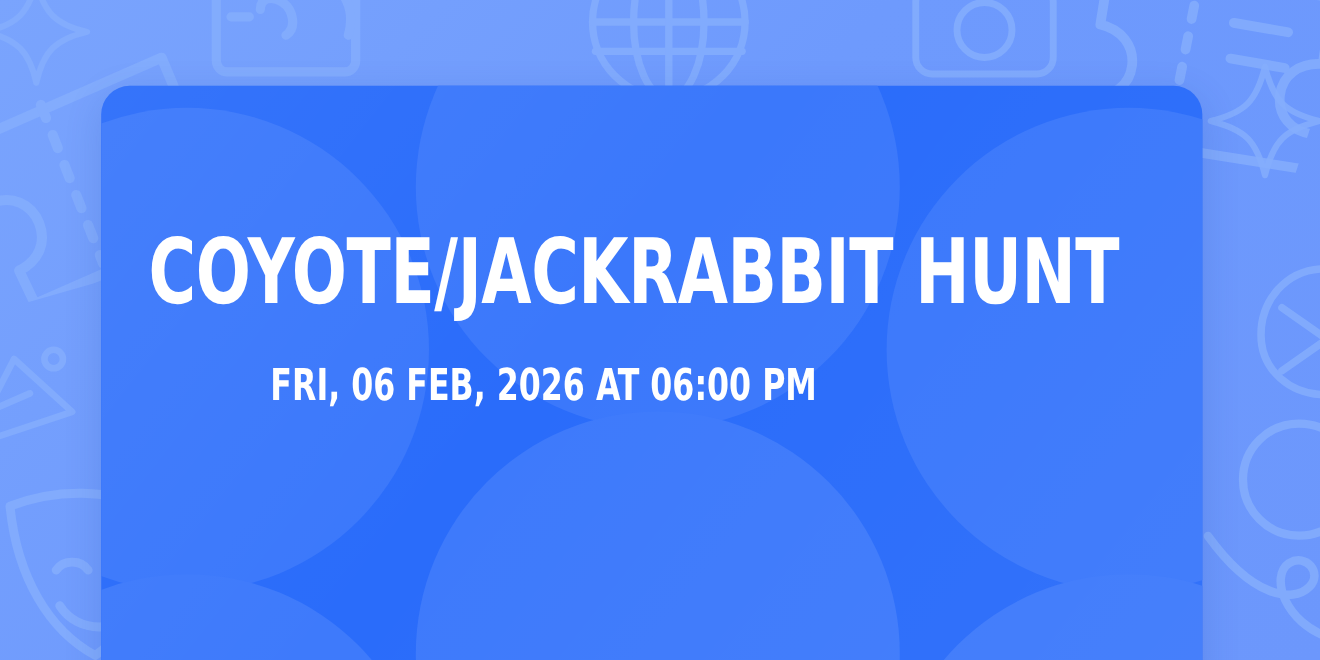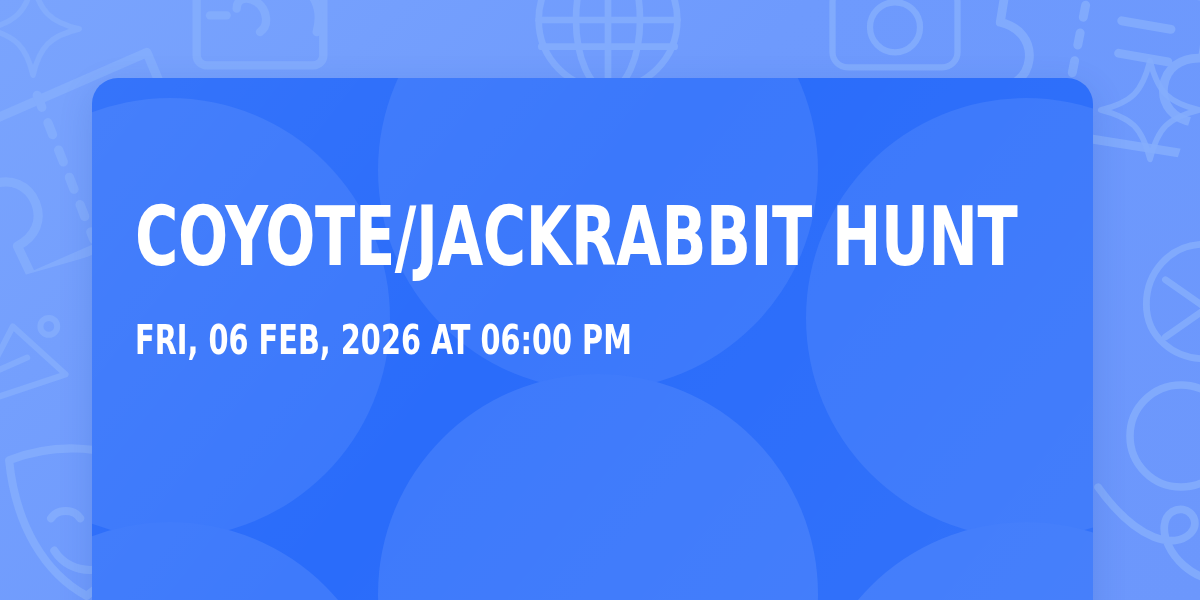--- a/index.html
+++ b/index.html
@@ -90,22 +90,23 @@
     position: absolute;
     inset: 0;
     background: linear-gradient(128deg, rgba(255,255,255,.055) 0%, rgba(255,255,255,0) 42%, rgba(255,255,255,.045) 100%);
     pointer-events: none;
   }
 
   
   .card-content {
     position: absolute;
     left: 43px;
-    top: 120px;
+    top: 131px;
     right: 60px;
+    text-align: center;
   }
 
   .event-title {
     color: #ffffff;
     font-family: "Liberation Sans Narrow", "DejaVu Sans Condensed", "Liberation Sans", sans-serif;
     font-size: 82px;
     line-height: 0.96;
     font-weight: 700;
     letter-spacing: -0.5px;
     text-transform: uppercase;

